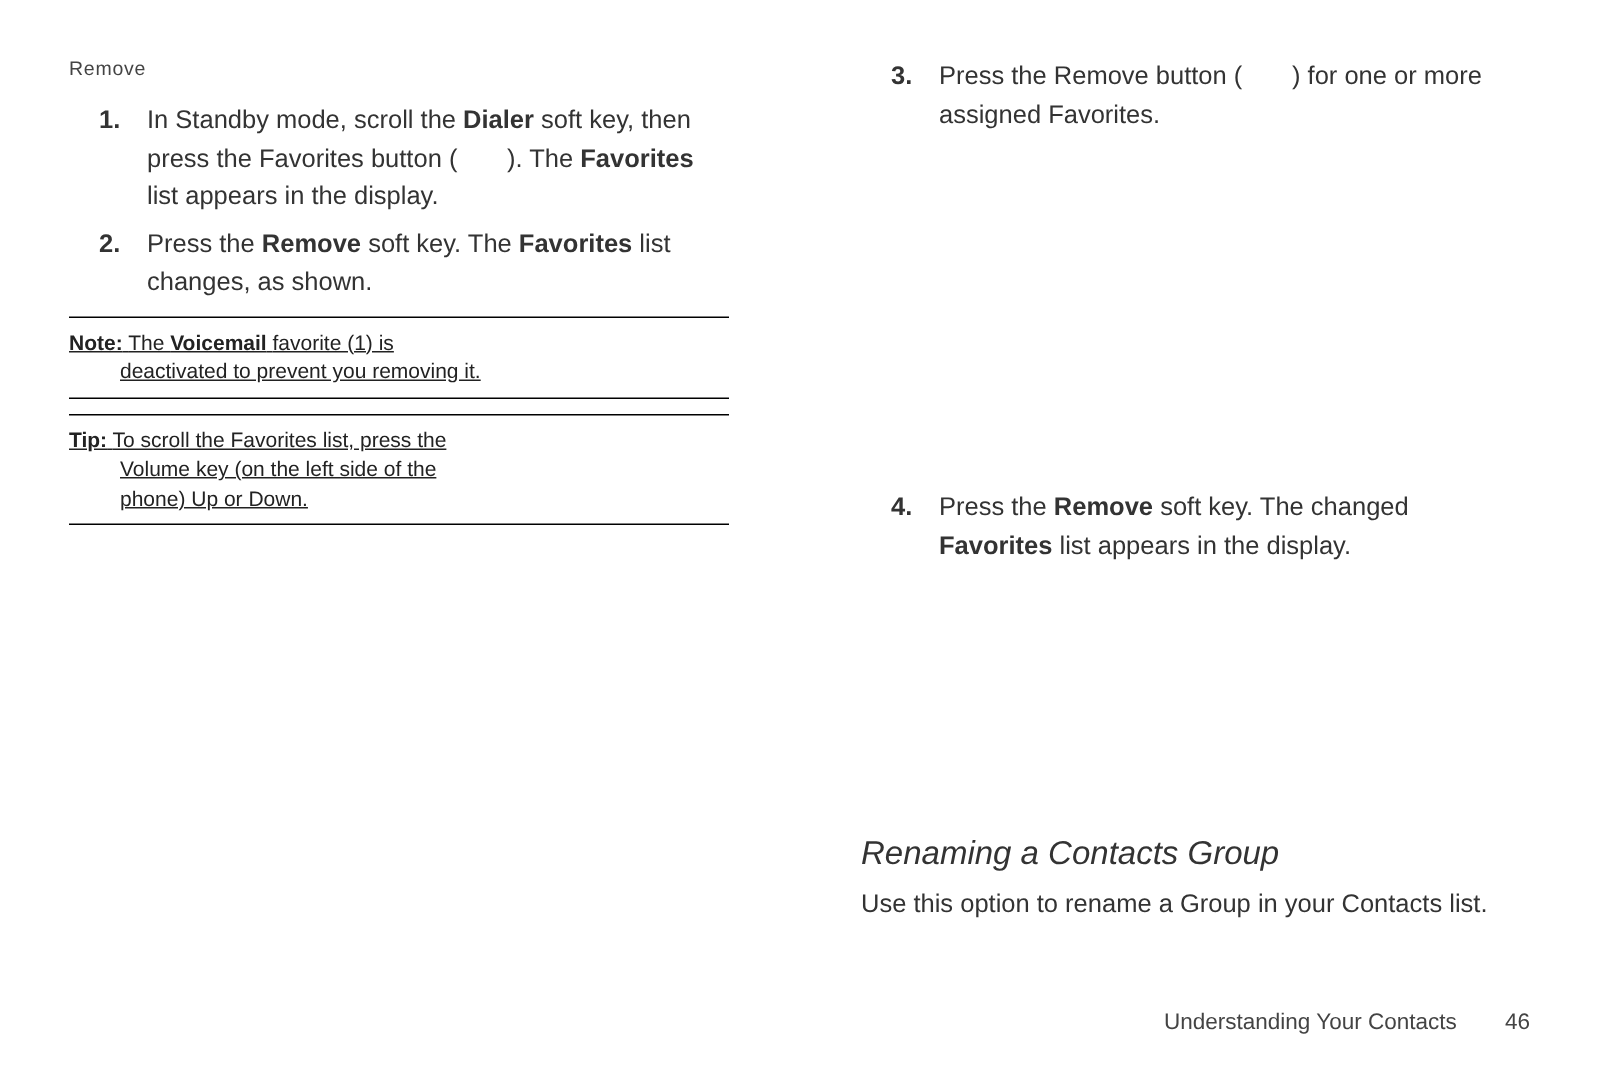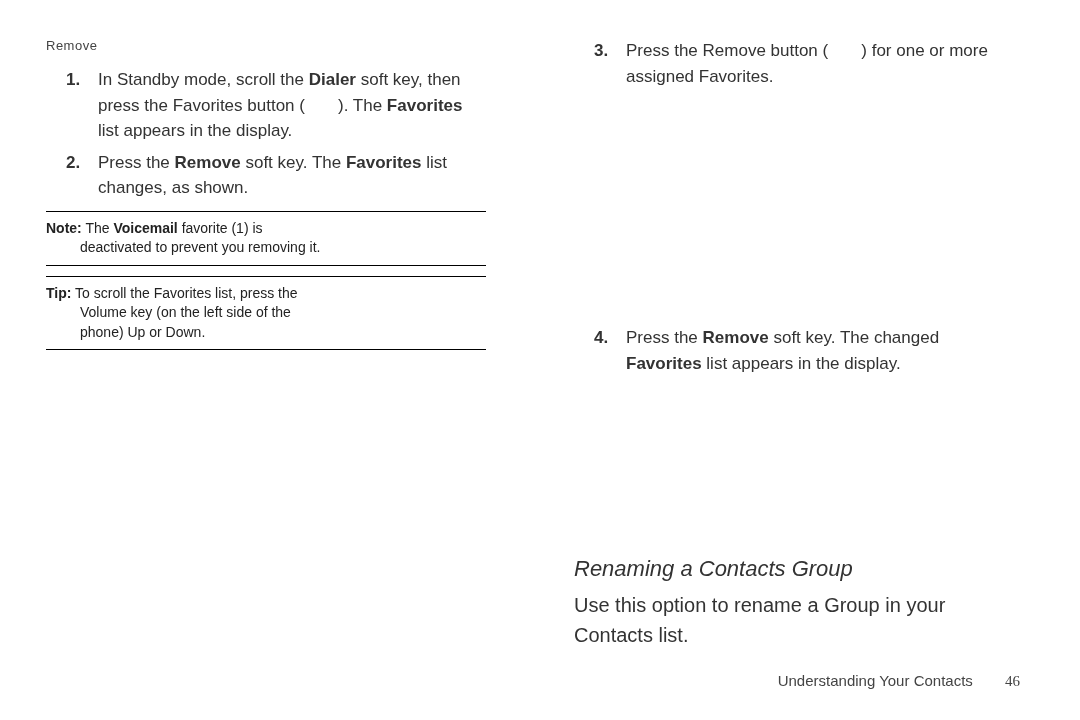--- a/index.html
+++ b/index.html
@@ -42,44 +42,45 @@
     .step-body { flex: 1; }
     .step-body b { font-weight: bold; }
     .callout {
       border-top: 1.5px solid #000;
       border-bottom: 1.5px solid #000;
       padding: 7px 0 7px 0;
       margin-top: 10px;
       margin-bottom: 10px;
       font-size: 14px;
       line-height: 1.4;
+      text-decoration: underline;
     }
     .callout .clabel { font-weight: bold; }
     .callout .cbody { display: block; padding-left: 34px; }
     .callout .cfirst { display: block; }
     .subhead {
       font-style: italic;
       font-size: 22px;
       color: #333;
       margin-top: 180px;
       margin-bottom: 8px;
     }
     .subdesc {
-      font-size: 20px;
+      font-size: 17px;
       line-height: 1.5;
       color: #333;
     }
     .footer {
       position: absolute;
       bottom: 30px;
       right: 60px;
       font-size: 15px;
       color: #444;
     }
-    .footer .pn { margin-left: 28px; font-family: Liberation Serif, serif; }
+    .footer .pn { margin-left: 28px; }
   </style>
 </head>
 <body>
 
 <div class="page">
 
   <div class="col">
     <div class="hdr">Remove</div>
 
     <div class="step">

